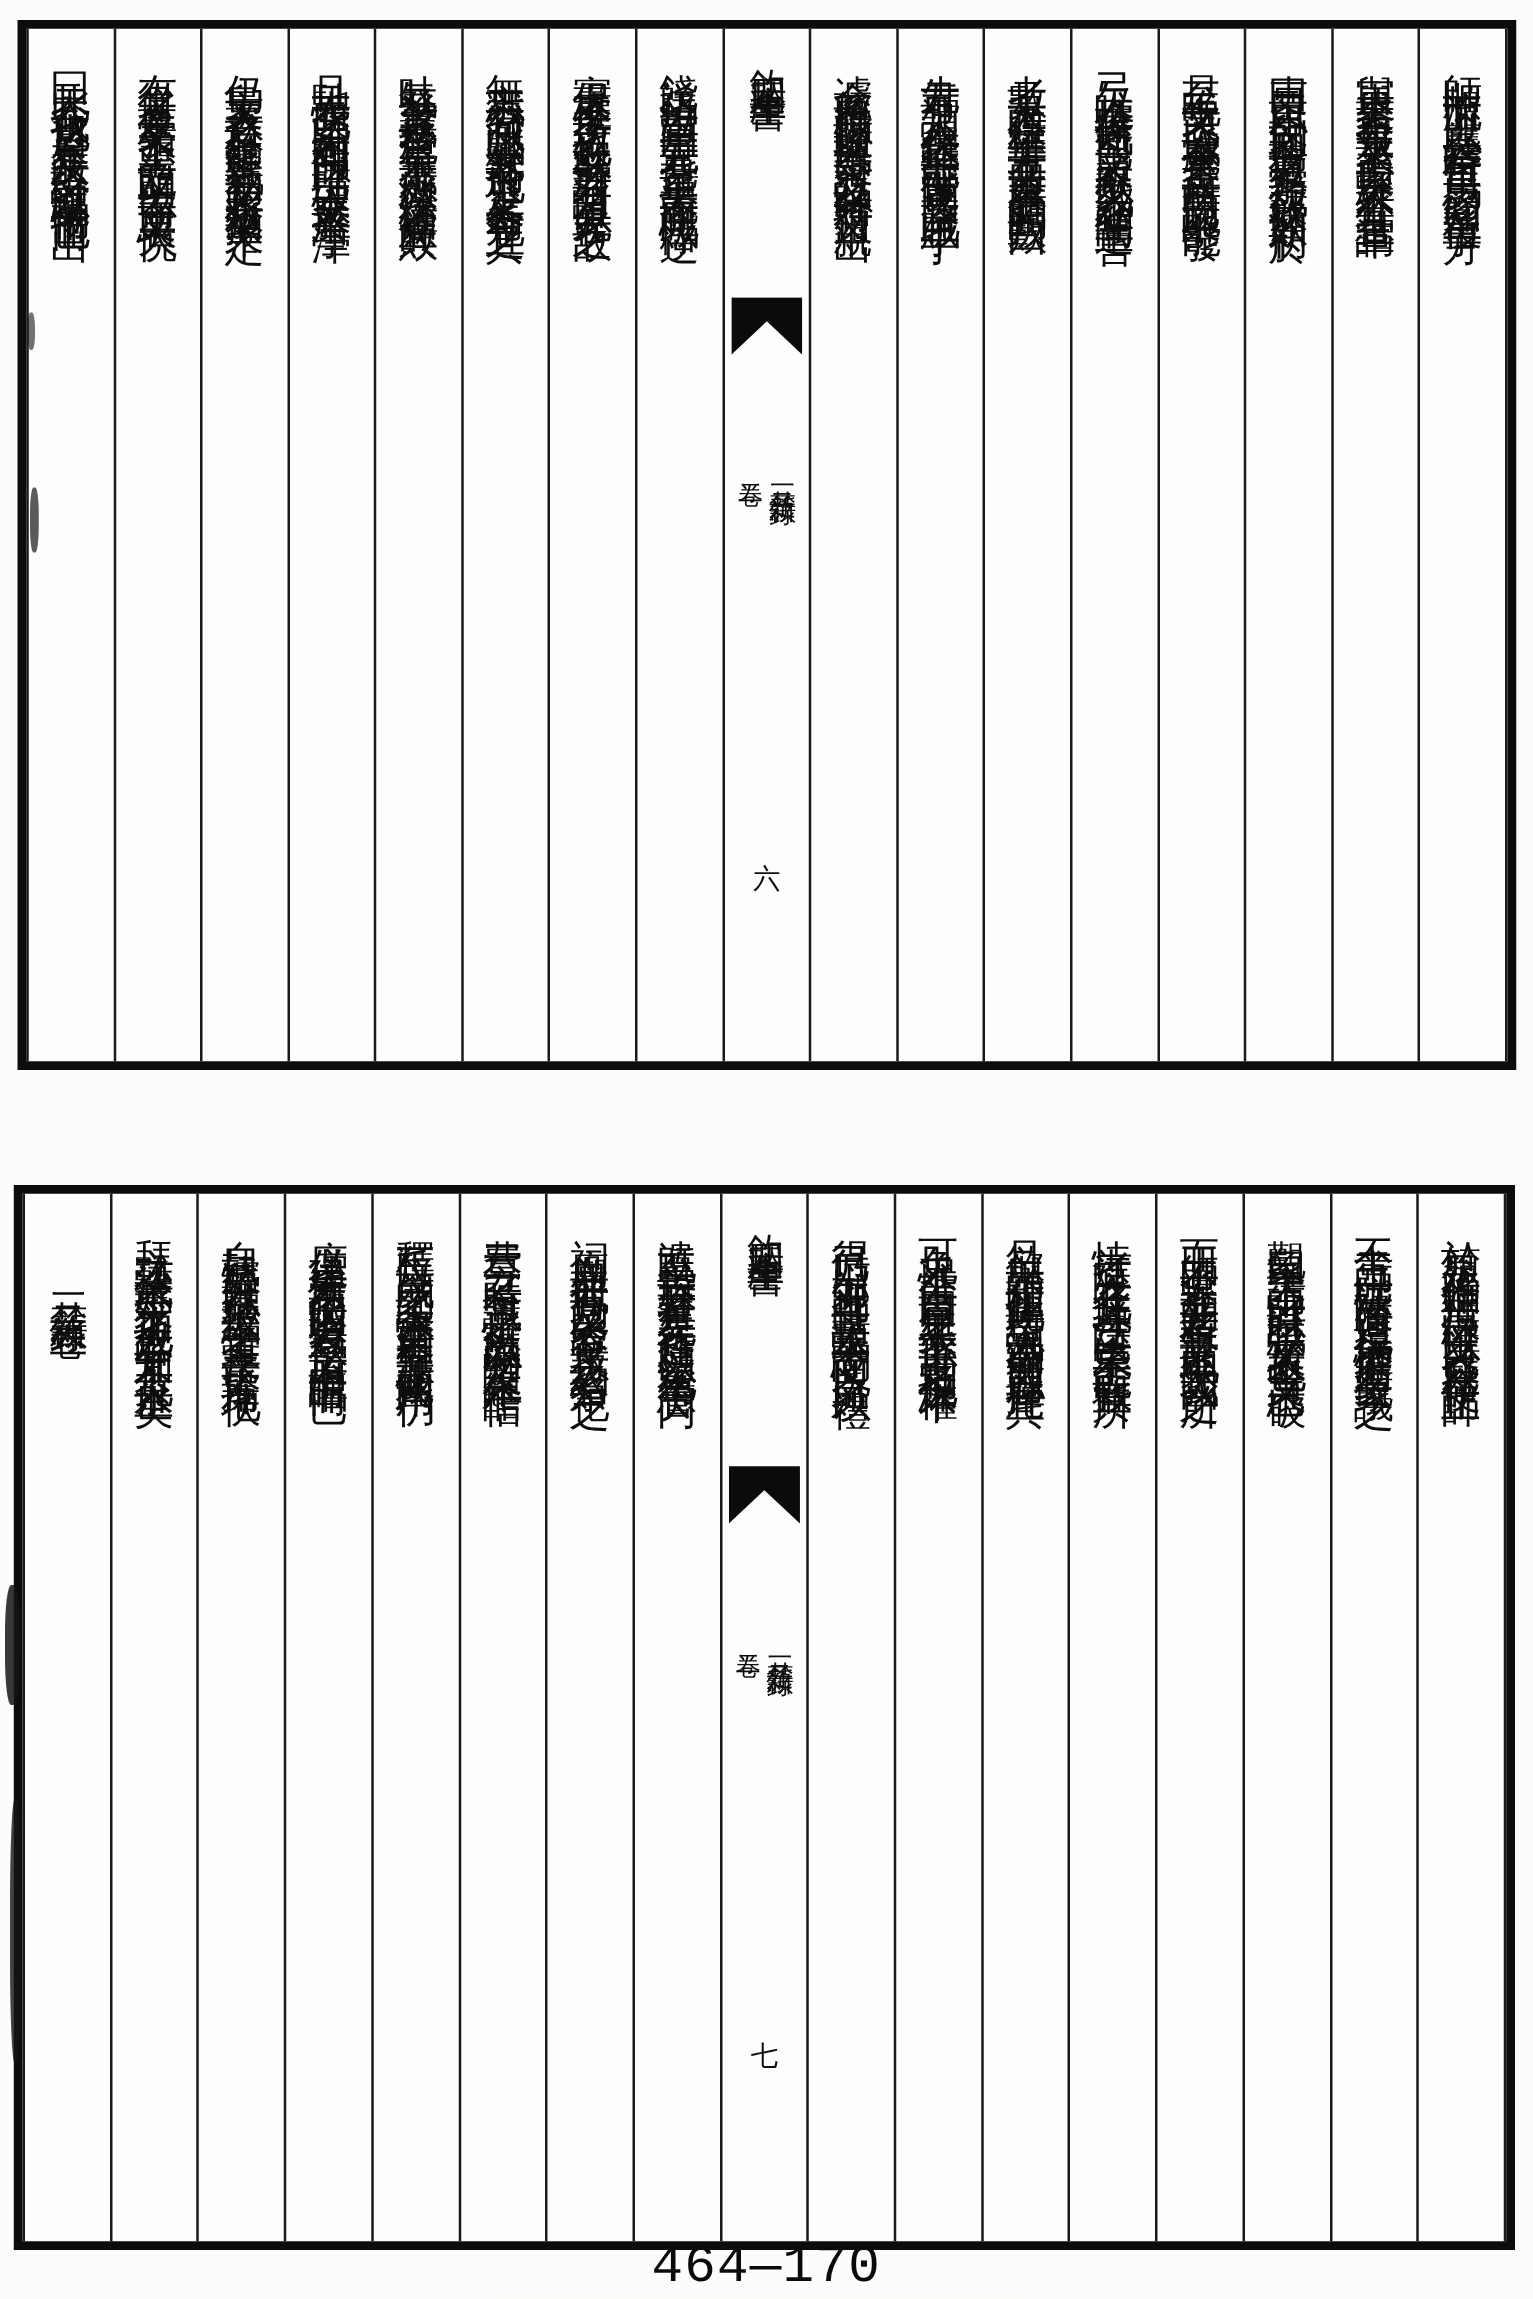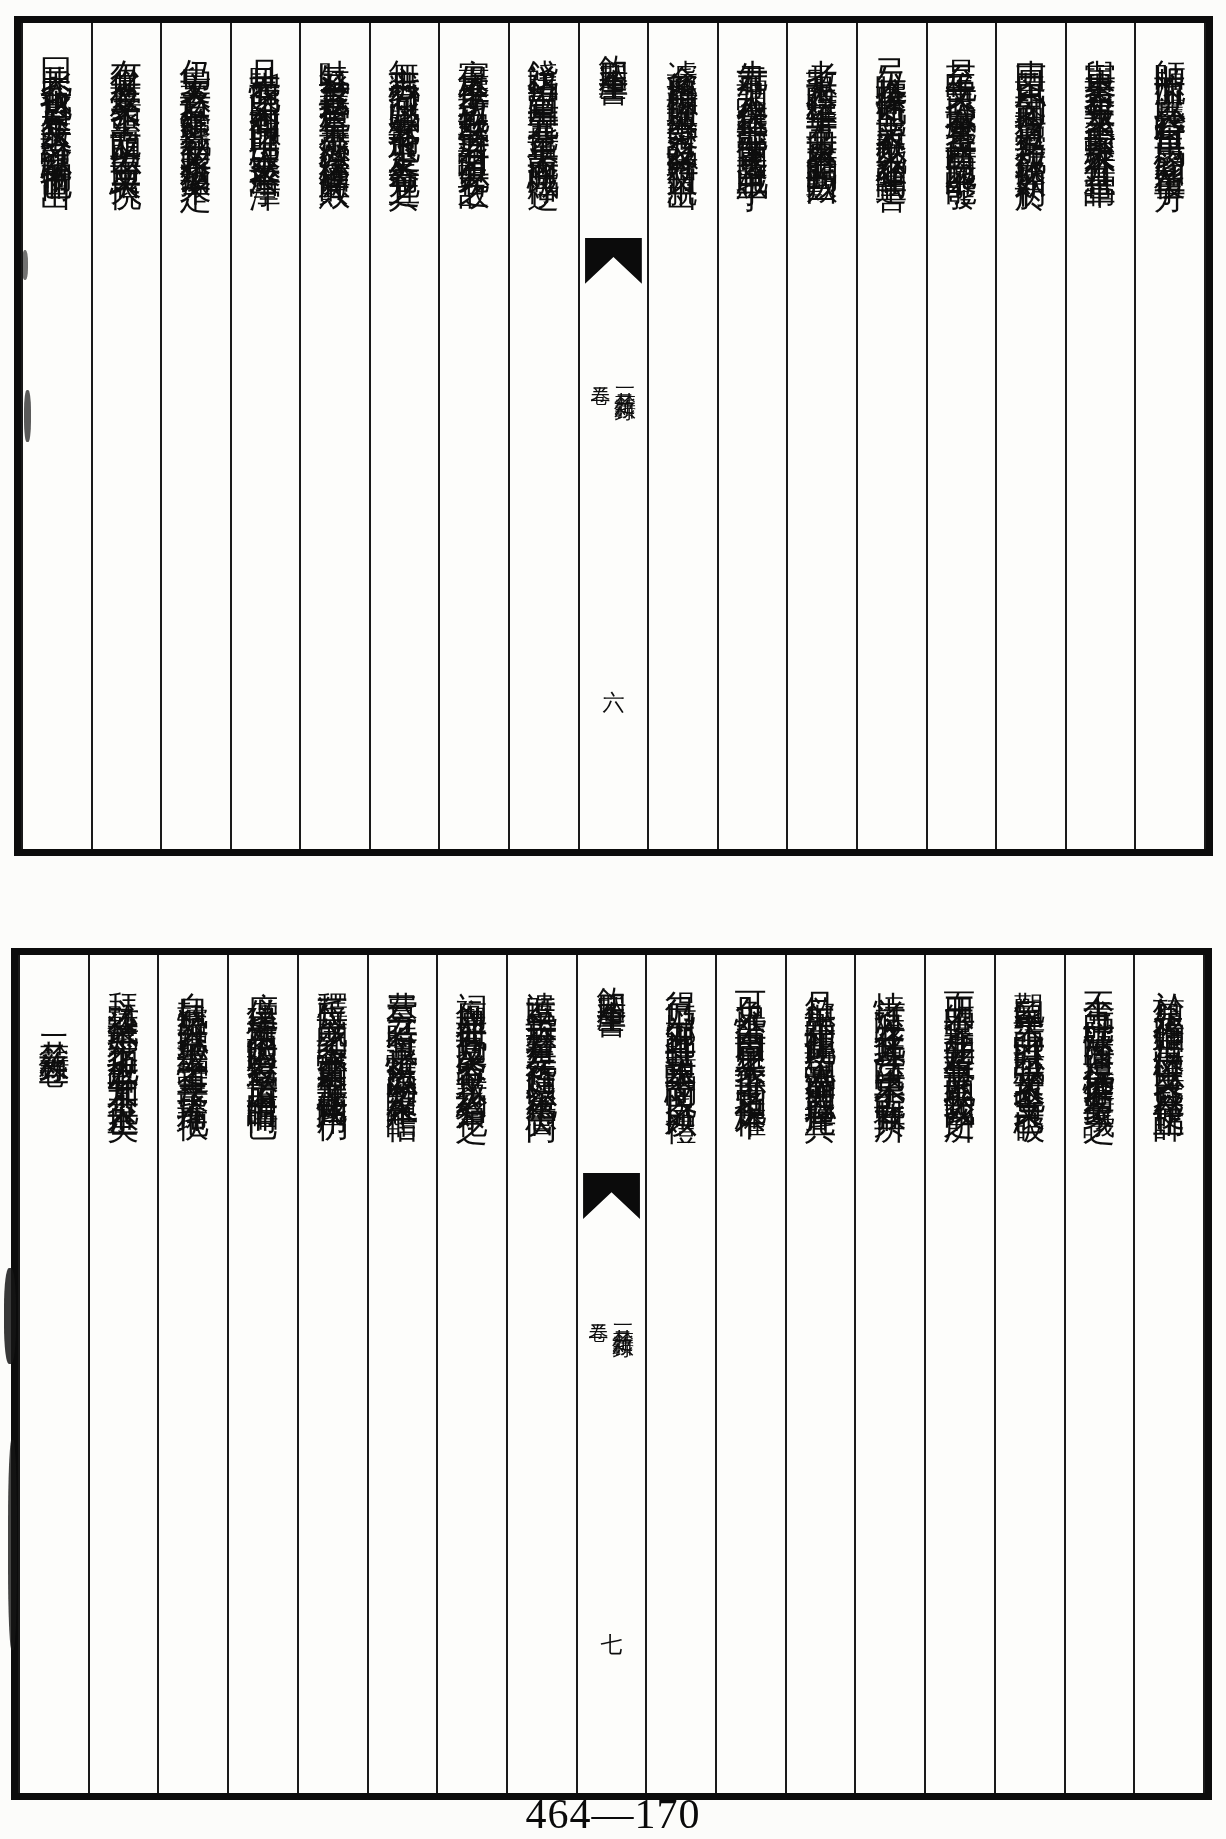--- a/index.html
+++ b/index.html
@@ -22,21 +22,21 @@
   .fishtail{position:absolute;top:26%;left:8%;width:84%;height:46px;background:#0b0b0b;
             clip-path:polygon(0 0,100% 0,100% 100%,50% 42%,0 100%);}
   .center-book{position:absolute;top:42%;left:0;width:100%;display:flex;
                flex-direction:row-reverse;justify-content:center;gap:3px;}
   .center-book .bk{writing-mode:vertical-rl;text-orientation:upright;font-size:22px;
                    letter-spacing:4px;line-height:1;}
   .center-book .ch{writing-mode:vertical-rl;text-orientation:upright;font-size:20px;
                    letter-spacing:3px;line-height:1;}
   .leaf{position:absolute;top:80.5%;left:50%;transform:translateX(-50%);font-size:22px;}
   .page-number{position:absolute;top:1790px;left:0;width:100%;text-align:center;
-               font-family:Liberation Serif, serif;font-size:42px;
+               font-family:Liberation Mono, monospace;font-size:42px;
                letter-spacing:1px;color:#0a0a0a;}
   .speck{position:absolute;background:#151515;border-radius:40%;}
   .sp1{left:4px;top:1268px;width:12px;height:96px;opacity:.85;}
   .sp2{left:8px;top:1440px;width:9px;height:210px;opacity:.8;}
   .sp3{left:24px;top:390px;width:7px;height:52px;opacity:.7;}
   .sp4{left:22px;top:250px;width:6px;height:30px;opacity:.6;}
 </style>
 </head>
 <body>
 

